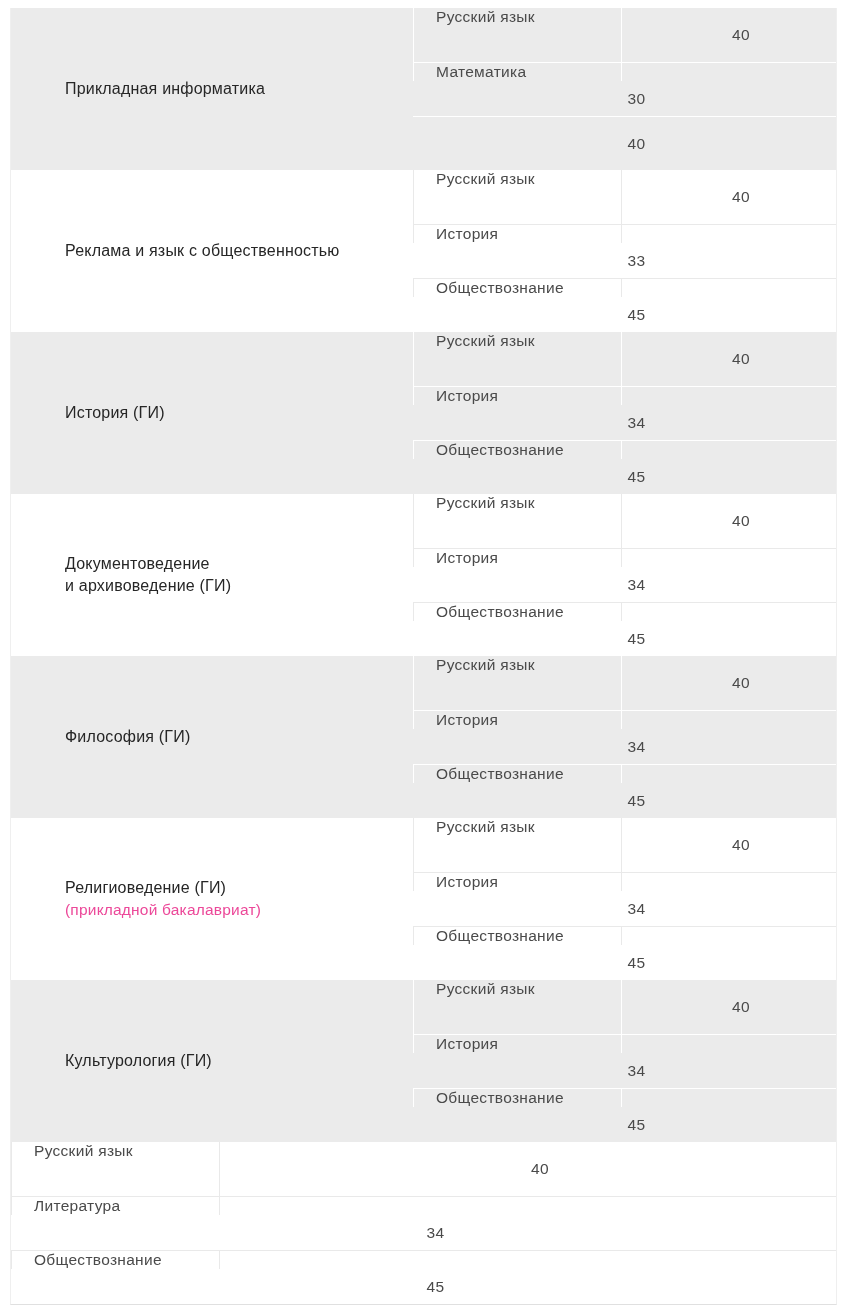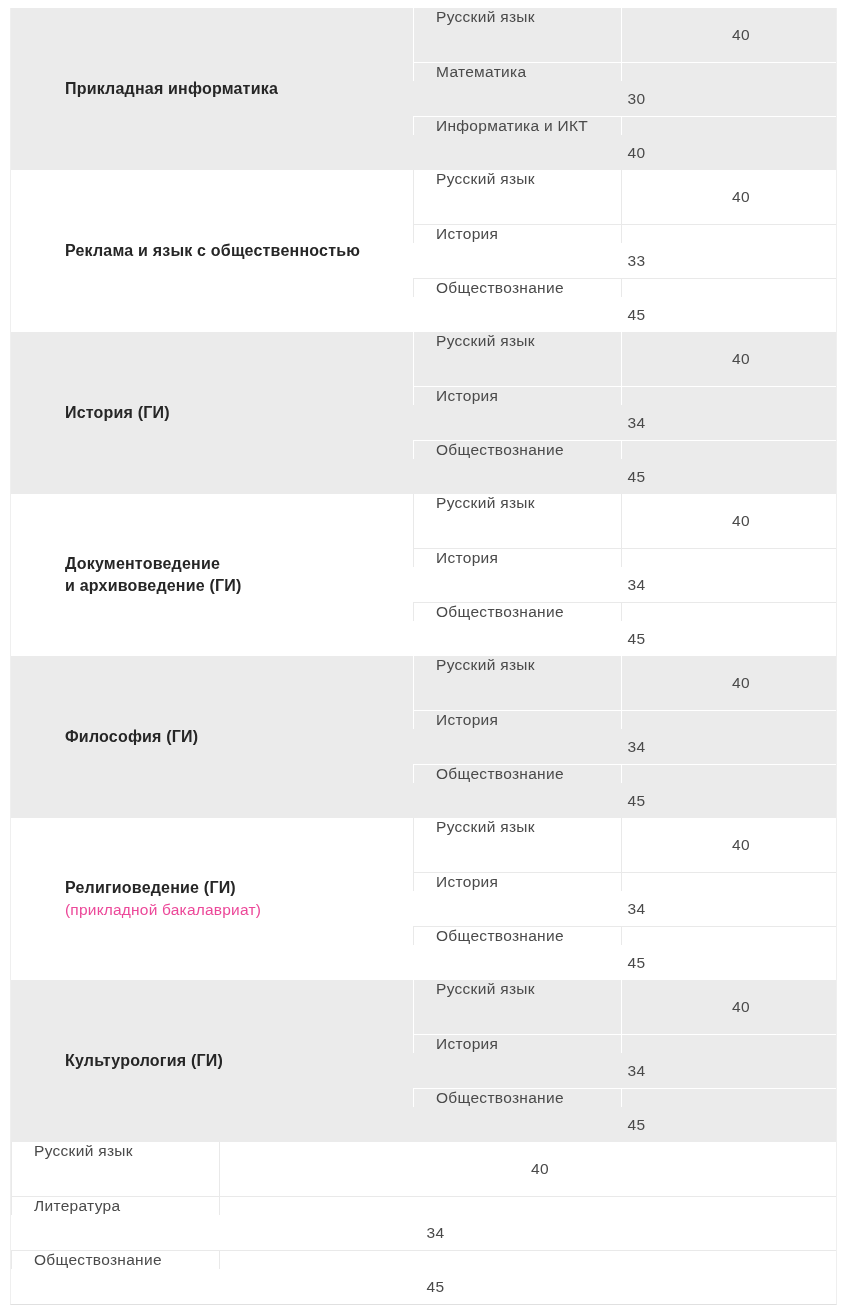--- a/index.html
+++ b/index.html
@@ -39,21 +39,21 @@
   .program-cell {
     width: 402px;
     box-sizing: border-box;
     padding: 10px 18px 10px 54px;
     display: flex;
     flex-direction: column;
     justify-content: center;
   }
   .program-name {
     font-size: 16px;
-    font-weight: bold;
+    font-weight: normal;
     color: #262626;
     line-height: 22px;
     letter-spacing: 0.2px;
     white-space: pre-line;
   }
   .program-subtitle {
     font-size: 15.5px;
     font-weight: normal;
     color: #ec4899;
     line-height: 22px;
@@ -122,23 +122,20 @@
       </div>
       <div class="row">
         <div class="subject-cell">
             <span class="subject-label">Математика</span>
           </div>
         <div class="score-cell">
             <span class="score-value">30</span>
           </div>
       </div>
       <div class="row">
-        <div class="subject-cell">
-            <span class="subject-label">Информатика и ИКТ</span>
-          </div>
         <div class="score-cell">
             <span class="score-value">40</span>
           </div>
       </div>
     </div>
   </div>
 
   <div class="group plain">
     <div class="program-cell">
       <div class="program-name">Реклама и язык с общественностью</div>

